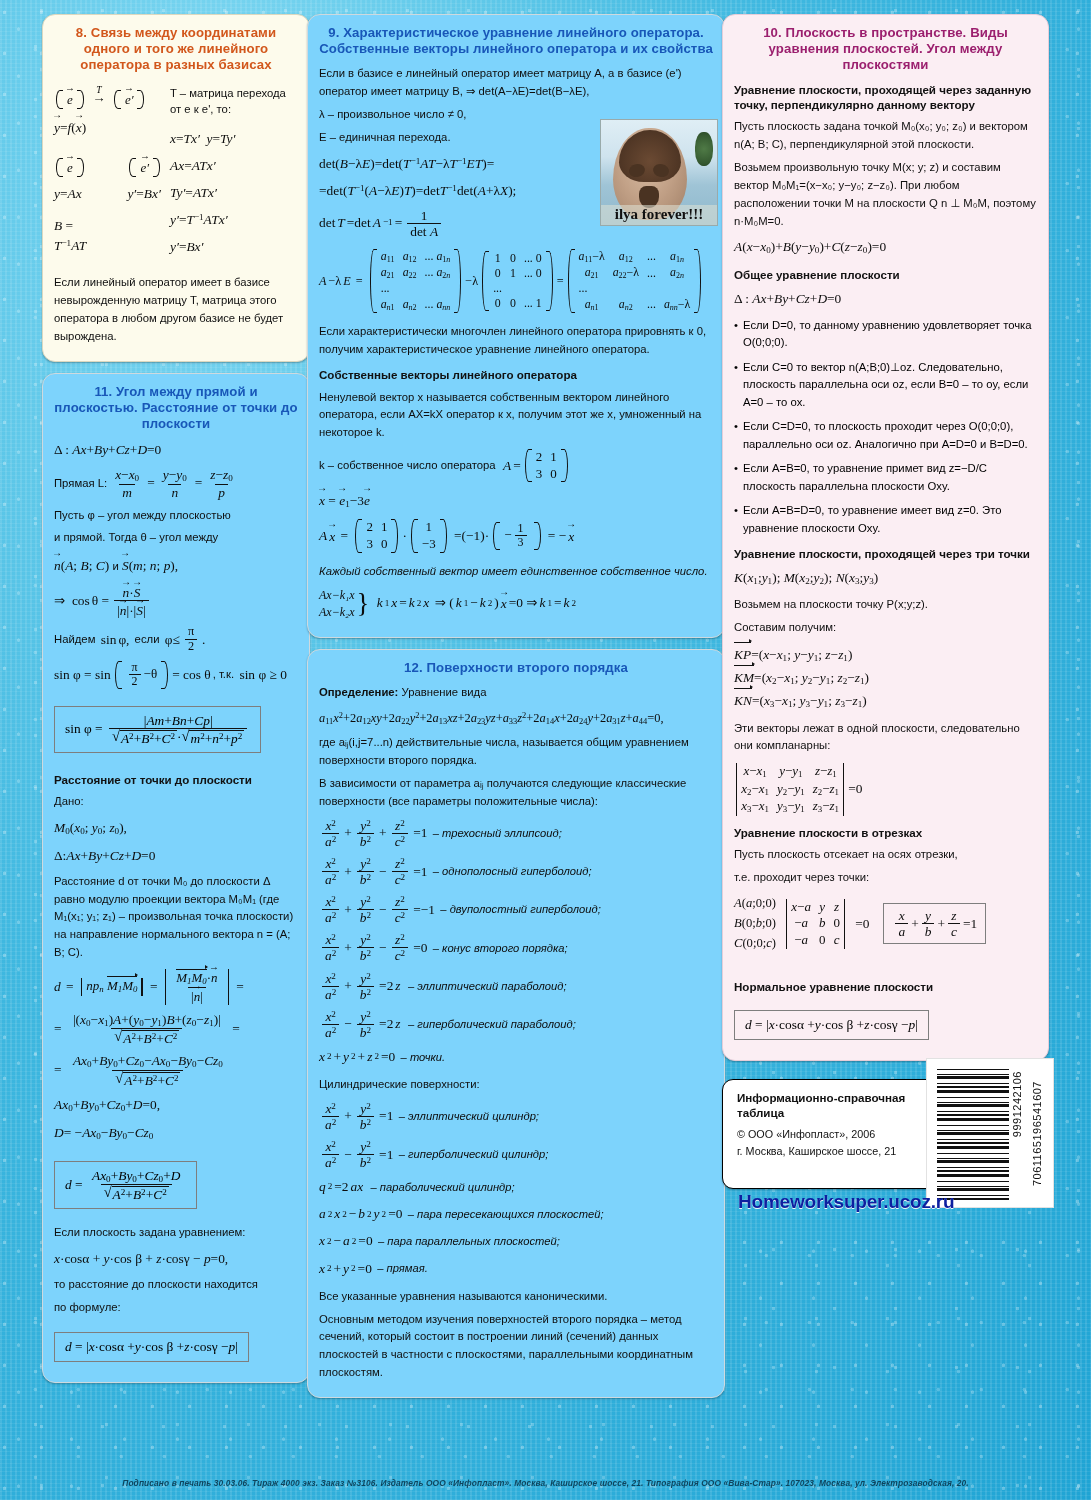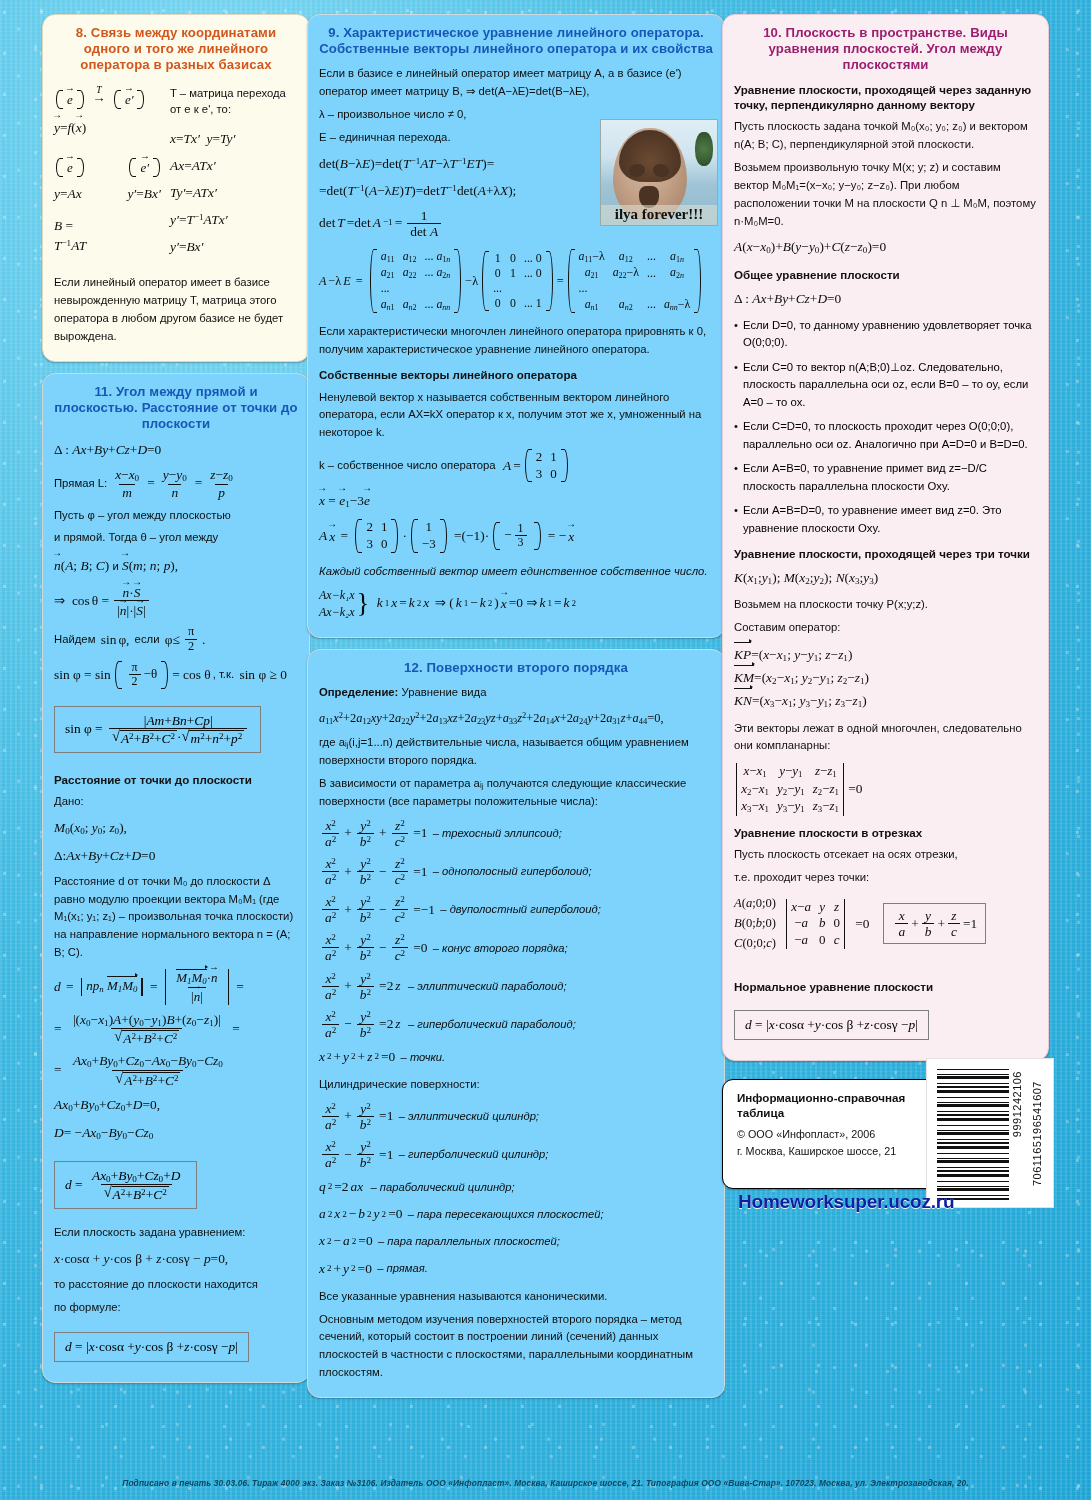--- a/index.html
+++ b/index.html
@@ -778,21 +778,21 @@
 
       <p class="t">
         <b>Определение:</b>
         <span>Уравнение вида</span>
       </p>
 
       <div class="math blk" style="font-size:12.4px;">
         <span class="mi">a</span><sub>11</sub><span class="mi">x</span><sup>2</sup><span class="mr">+2</span><span class="mi">a</span><sub>12</sub><span class="mi">xy</span><span class="mr">+2</span><span class="mi">a</span><sub>22</sub><span class="mi">y</span><sup>2</sup><span class="mr">+2</span><span class="mi">a</span><sub>13</sub><span class="mi">xz</span><span class="mr">+2</span><span class="mi">a</span><sub>23</sub><span class="mi">yz</span><span class="mr">+</span><span class="mi">a</span><sub>33</sub><span class="mi">z</span><sup>2</sup><span class="mr">+2</span><span class="mi">a</span><sub>14</sub><span class="mi">x</span><span class="mr">+2</span><span class="mi">a</span><sub>24</sub><span class="mi">y</span><span class="mr">+2</span><span class="mi">a</span><sub>31</sub><span class="mi">z</span><span class="mr">+</span><span class="mi">a</span><sub>44</sub><span class="mr">=0,</span>
       </div>
 
-      <p class="t">где aᵢⱼ(i,j=1...n) действительные числа, называется общим уравнением поверхности второго порядка.</p>
+      <p class="t">где aᵢⱼ(i,j=7...n) действительные числа, называется общим уравнением поверхности второго порядка.</p>
       <p class="t">В зависимости от параметра aᵢⱼ получаются следующие классические поверхности (все параметры положительные числа):</p>
 
       <div class="math">
         <span class="fr">
             <span class="num"><span class="mi">x</span><sup>2</sup></span>
             <span class="den"><span class="mi">a</span><sup>2</sup></span>
           </span>
           <span class="mr">+</span>
         <span class="fr">
             <span class="num"><span class="mi">y</span><sup>2</sup></span>
@@ -1013,33 +1013,33 @@
       <div class="bul">
           <span class="dot">•</span>
           <span class="bt">Если A=B=D=0, то уравнение имеет вид z=0. Это уравнение плоскости Oxy.</span>
         </div>
 
       <h3 class="sub">Уравнение плоскости, проходящей через три точки</h3>
       <div class="math blk">
         <span class="mi">K</span><span class="mr">(</span><span class="mi">x</span><sub>1</sub><span class="mr">;</span><span class="mi">y</span><sub>1</sub><span class="mr">); </span><span class="mi">M</span><span class="mr">(</span><span class="mi">x</span><sub>2</sub><span class="mr">;</span><span class="mi">y</span><sub>2</sub><span class="mr">); </span><span class="mi">N</span><span class="mr">(</span><span class="mi">x</span><sub>3</sub><span class="mr">;</span><span class="mi">y</span><sub>3</sub><span class="mr">)</span>
       </div>
       <p class="t">Возьмем на плоскости точку P(x;y;z).</p>
-      <p class="t">Составим оператор:</p>
+      <p class="t">Составим получим:</p>
 
       <div class="math blk" style="margin:8px 0 2px;">
         <span class="mi vecw">KP</span><span class="mr">=(</span><span class="mi">x</span><span class="mr">−</span><span class="mi">x</span><sub>1</sub><span class="mr">; </span><span class="mi">y</span><span class="mr">−</span><span class="mi">y</span><sub>1</sub><span class="mr">; </span><span class="mi">z</span><span class="mr">−</span><span class="mi">z</span><sub>1</sub><span class="mr">)</span>
       </div>
       <div class="math blk" style="margin:2px 0;">
         <span class="mi vecw">KM</span><span class="mr">=(</span><span class="mi">x</span><sub>2</sub><span class="mr">−</span><span class="mi">x</span><sub>1</sub><span class="mr">; </span><span class="mi">y</span><sub>2</sub><span class="mr">−</span><span class="mi">y</span><sub>1</sub><span class="mr">; </span><span class="mi">z</span><sub>2</sub><span class="mr">−</span><span class="mi">z</span><sub>1</sub><span class="mr">)</span>
       </div>
       <div class="math blk" style="margin:2px 0 8px;">
         <span class="mi vecw">KN</span><span class="mr">=(</span><span class="mi">x</span><sub>3</sub><span class="mr">−</span><span class="mi">x</span><sub>1</sub><span class="mr">; </span><span class="mi">y</span><sub>3</sub><span class="mr">−</span><span class="mi">y</span><sub>1</sub><span class="mr">; </span><span class="mi">z</span><sub>3</sub><span class="mr">−</span><span class="mi">z</span><sub>1</sub><span class="mr">)</span>
       </div>
 
-      <p class="t">Эти векторы лежат в одной многочлен, следовательно они компланарны:</p>
+      <p class="t">Эти векторы лежат в одной плоскости, следовательно они компланарны:</p>
 
       <div class="math" style="margin-top:8px;">
         <span class="mat det">
             <span class="pl"></span>
             <table>
           <tbody>
                 <tr>
                   <td><span class="mi">x</span>−<span class="mi">x</span><sub>1</sub></td>
                   <td><span class="mi">y</span>−<span class="mi">y</span><sub>1</sub></td>
                   <td><span class="mi">z</span>−<span class="mi">z</span><sub>1</sub></td>

